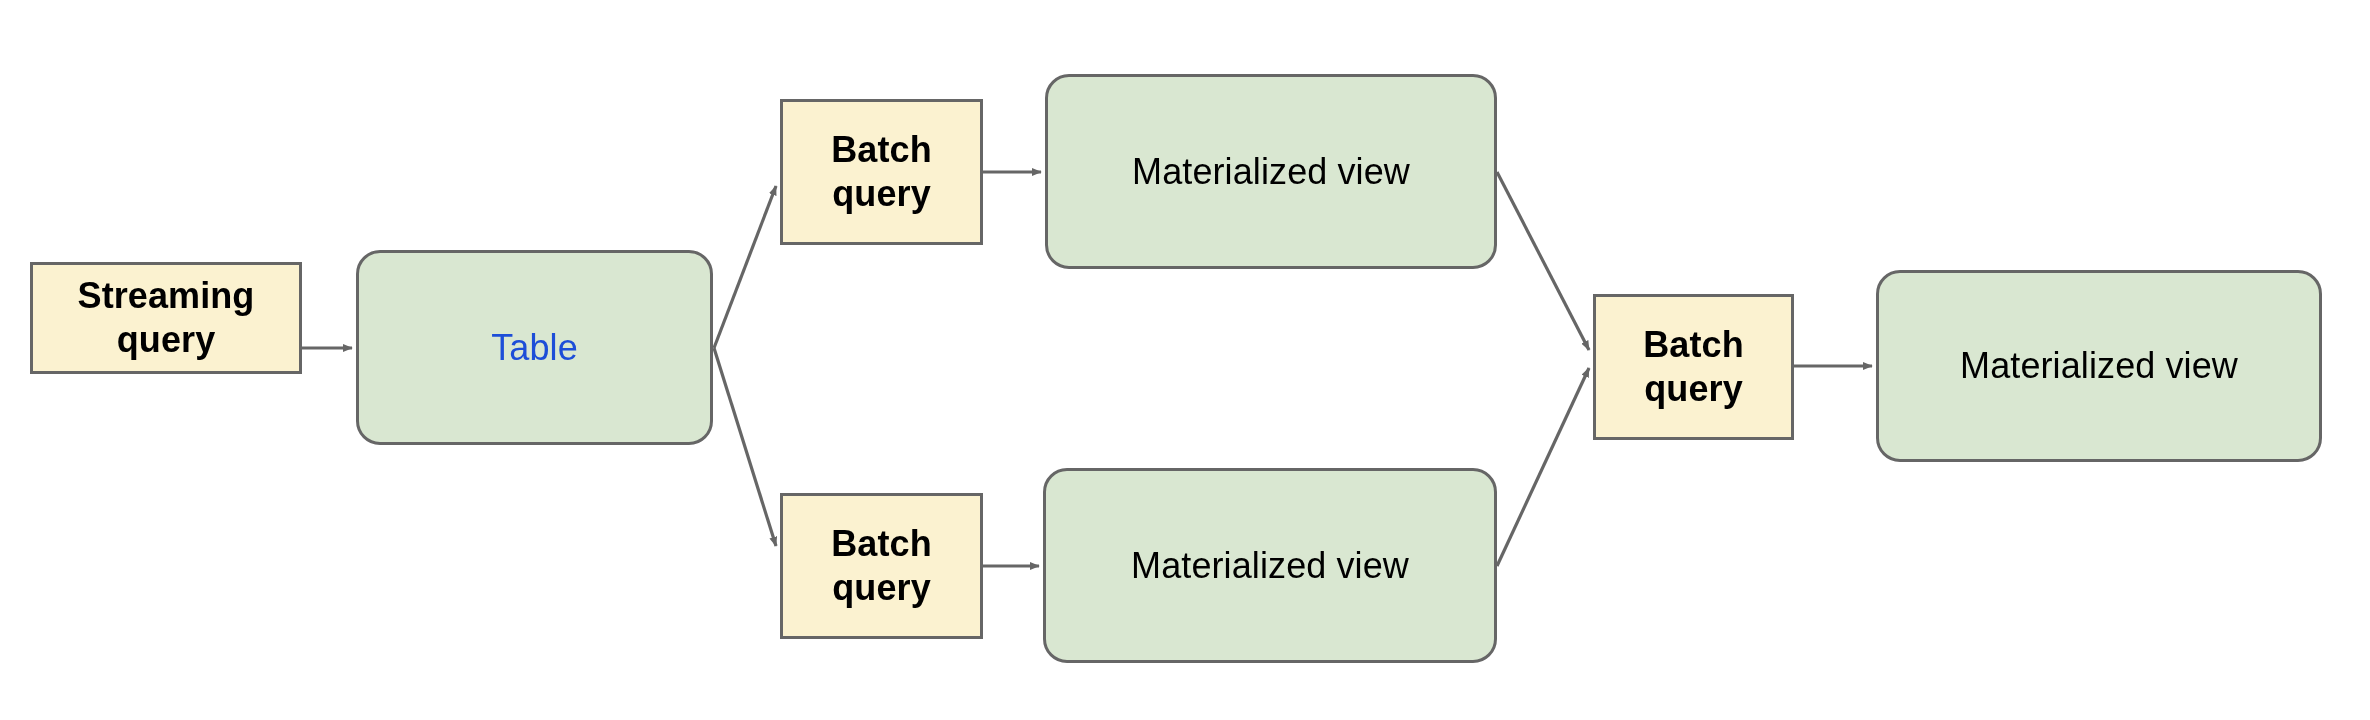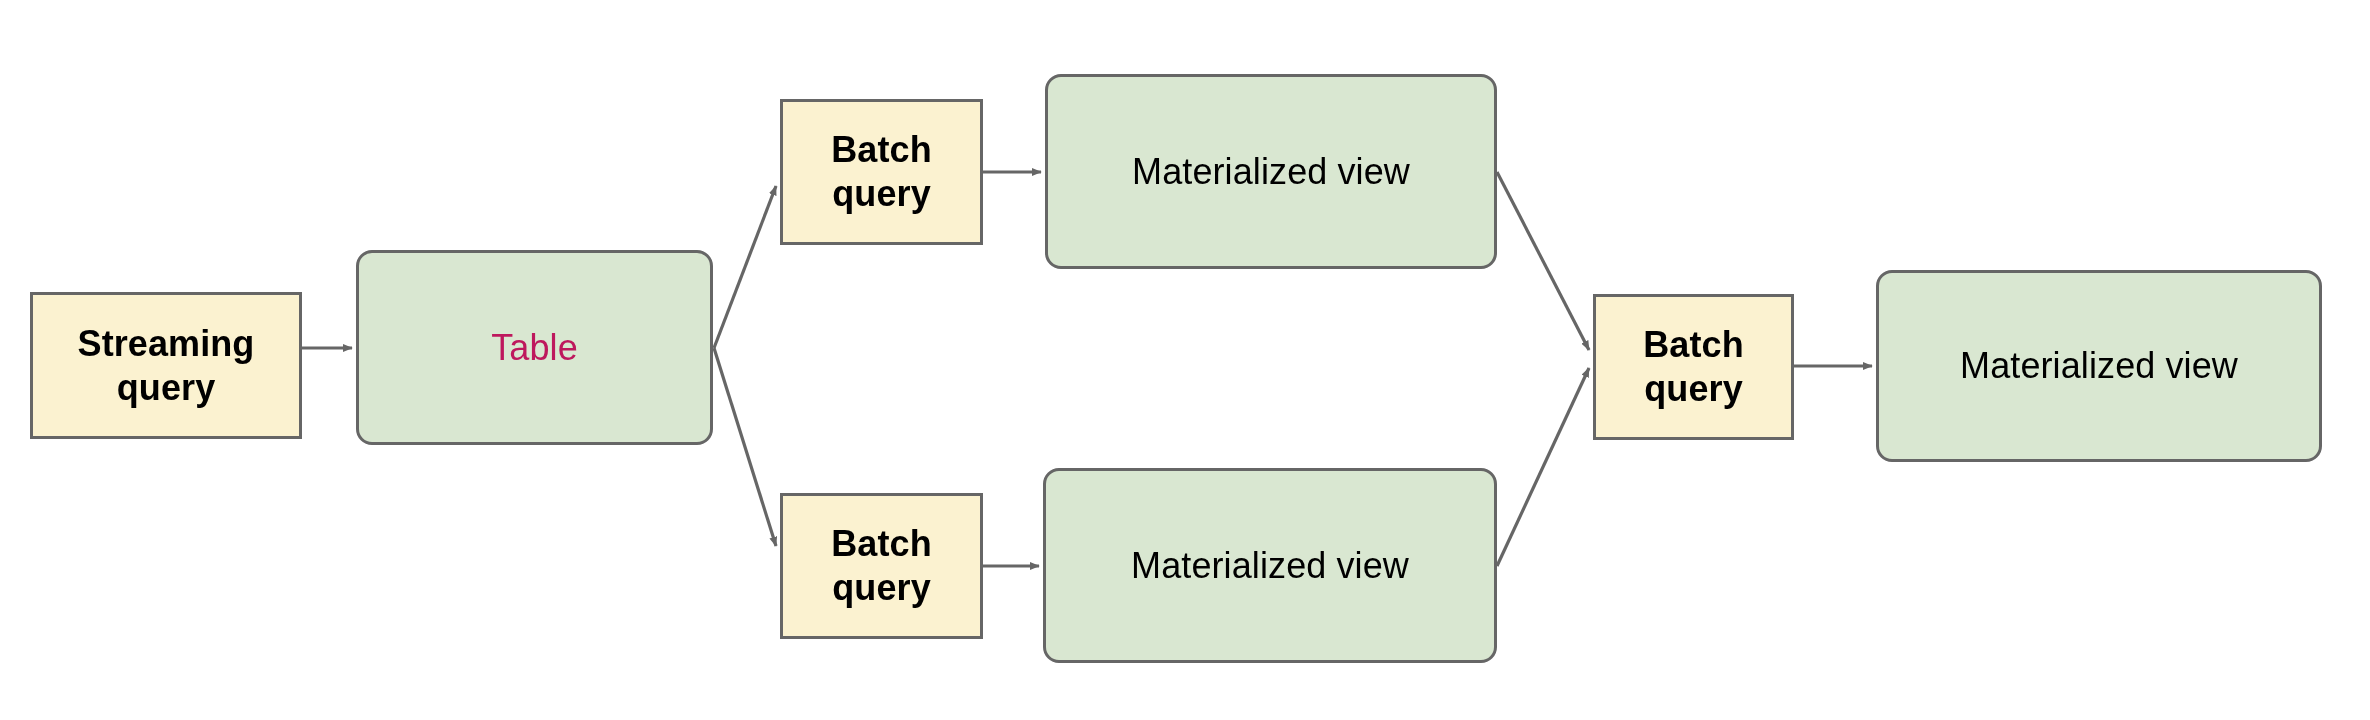--- a/index.html
+++ b/index.html
@@ -42,21 +42,21 @@
     white-space: pre-line;
     z-index: 2;
   }
   .node.process {
     background: #fbf2d0;
     border-radius: 0;
     font-weight: bold;
   }
   .node.store {
     background: #d9e7d1;
-    border-radius: 16px;
+    border-radius: 24px;
   }
   .node-label {
     display: block;
     white-space: pre-line;
     padding: 0 6px;
   }
 </style>
 </head>
 <body>
 
@@ -74,23 +74,23 @@
         <path d="M 714 348 L 776 546" stroke="#666666" marker-end="url(#arrowhead)"></path>
         <path d="M 983 172 L 1041 172" stroke="#666666" marker-end="url(#arrowhead)"></path>
         <path d="M 983 566 L 1039 566" stroke="#666666" marker-end="url(#arrowhead)"></path>
         <path d="M 1497 172 L 1589 350" stroke="#666666" marker-end="url(#arrowhead)"></path>
         <path d="M 1497 566 L 1589 368" stroke="#666666" marker-end="url(#arrowhead)"></path>
         <path d="M 1794 366 L 1872 366" stroke="#666666" marker-end="url(#arrowhead)"></path>
       </g>
   </svg>
 
   <div id="node-layer">
-      <div class="node process" style="left: 30px; top: 292px; width: 272px; height: 147px; background: rgb(251, 242, 208); border-color: rgb(102, 102, 102); color: rgb(0, 0, 0);"><span class="node-label">Streaming
+      <div class="node process" style="left: 30px; top: 262px; width: 272px; height: 112px; background: rgb(251, 242, 208); border-color: rgb(102, 102, 102); color: rgb(0, 0, 0);"><span class="node-label">Streaming
 query</span></div>
-      <div class="node store" style="left: 356px; top: 250px; width: 357px; height: 195px; background: rgb(217, 231, 209); border-color: rgb(102, 102, 102); color: #be185d;"><span class="node-label">Table</span></div>
+      <div class="node store" style="left: 356px; top: 250px; width: 357px; height: 195px; background: rgb(217, 231, 209); border-color: rgb(102, 102, 102); color: #1d4ed8;"><span class="node-label">Table</span></div>
       <div class="node process" style="left: 780px; top: 99px; width: 203px; height: 146px; background: rgb(251, 242, 208); border-color: rgb(102, 102, 102); color: rgb(0, 0, 0);"><span class="node-label">Batch
 query</span></div>
       <div class="node store" style="left: 1045px; top: 74px; width: 452px; height: 195px; background: rgb(217, 231, 209); border-color: rgb(102, 102, 102); color: rgb(0, 0, 0);"><span class="node-label">Materialized view</span></div>
       <div class="node process" style="left: 780px; top: 493px; width: 203px; height: 146px; background: rgb(251, 242, 208); border-color: rgb(102, 102, 102); color: rgb(0, 0, 0);"><span class="node-label">Batch
 query</span></div>
       <div class="node store" style="left: 1043px; top: 468px; width: 454px; height: 195px; background: rgb(217, 231, 209); border-color: rgb(102, 102, 102); color: rgb(0, 0, 0);"><span class="node-label">Materialized view</span></div>
       <div class="node process" style="left: 1593px; top: 294px; width: 201px; height: 146px; background: rgb(251, 242, 208); border-color: rgb(102, 102, 102); color: rgb(0, 0, 0);"><span class="node-label">Batch
 query</span></div>
       <div class="node store" style="left: 1876px; top: 270px; width: 446px; height: 192px; background: rgb(217, 231, 209); border-color: rgb(102, 102, 102); color: rgb(0, 0, 0);"><span class="node-label">Materialized view</span></div>
     </div>

